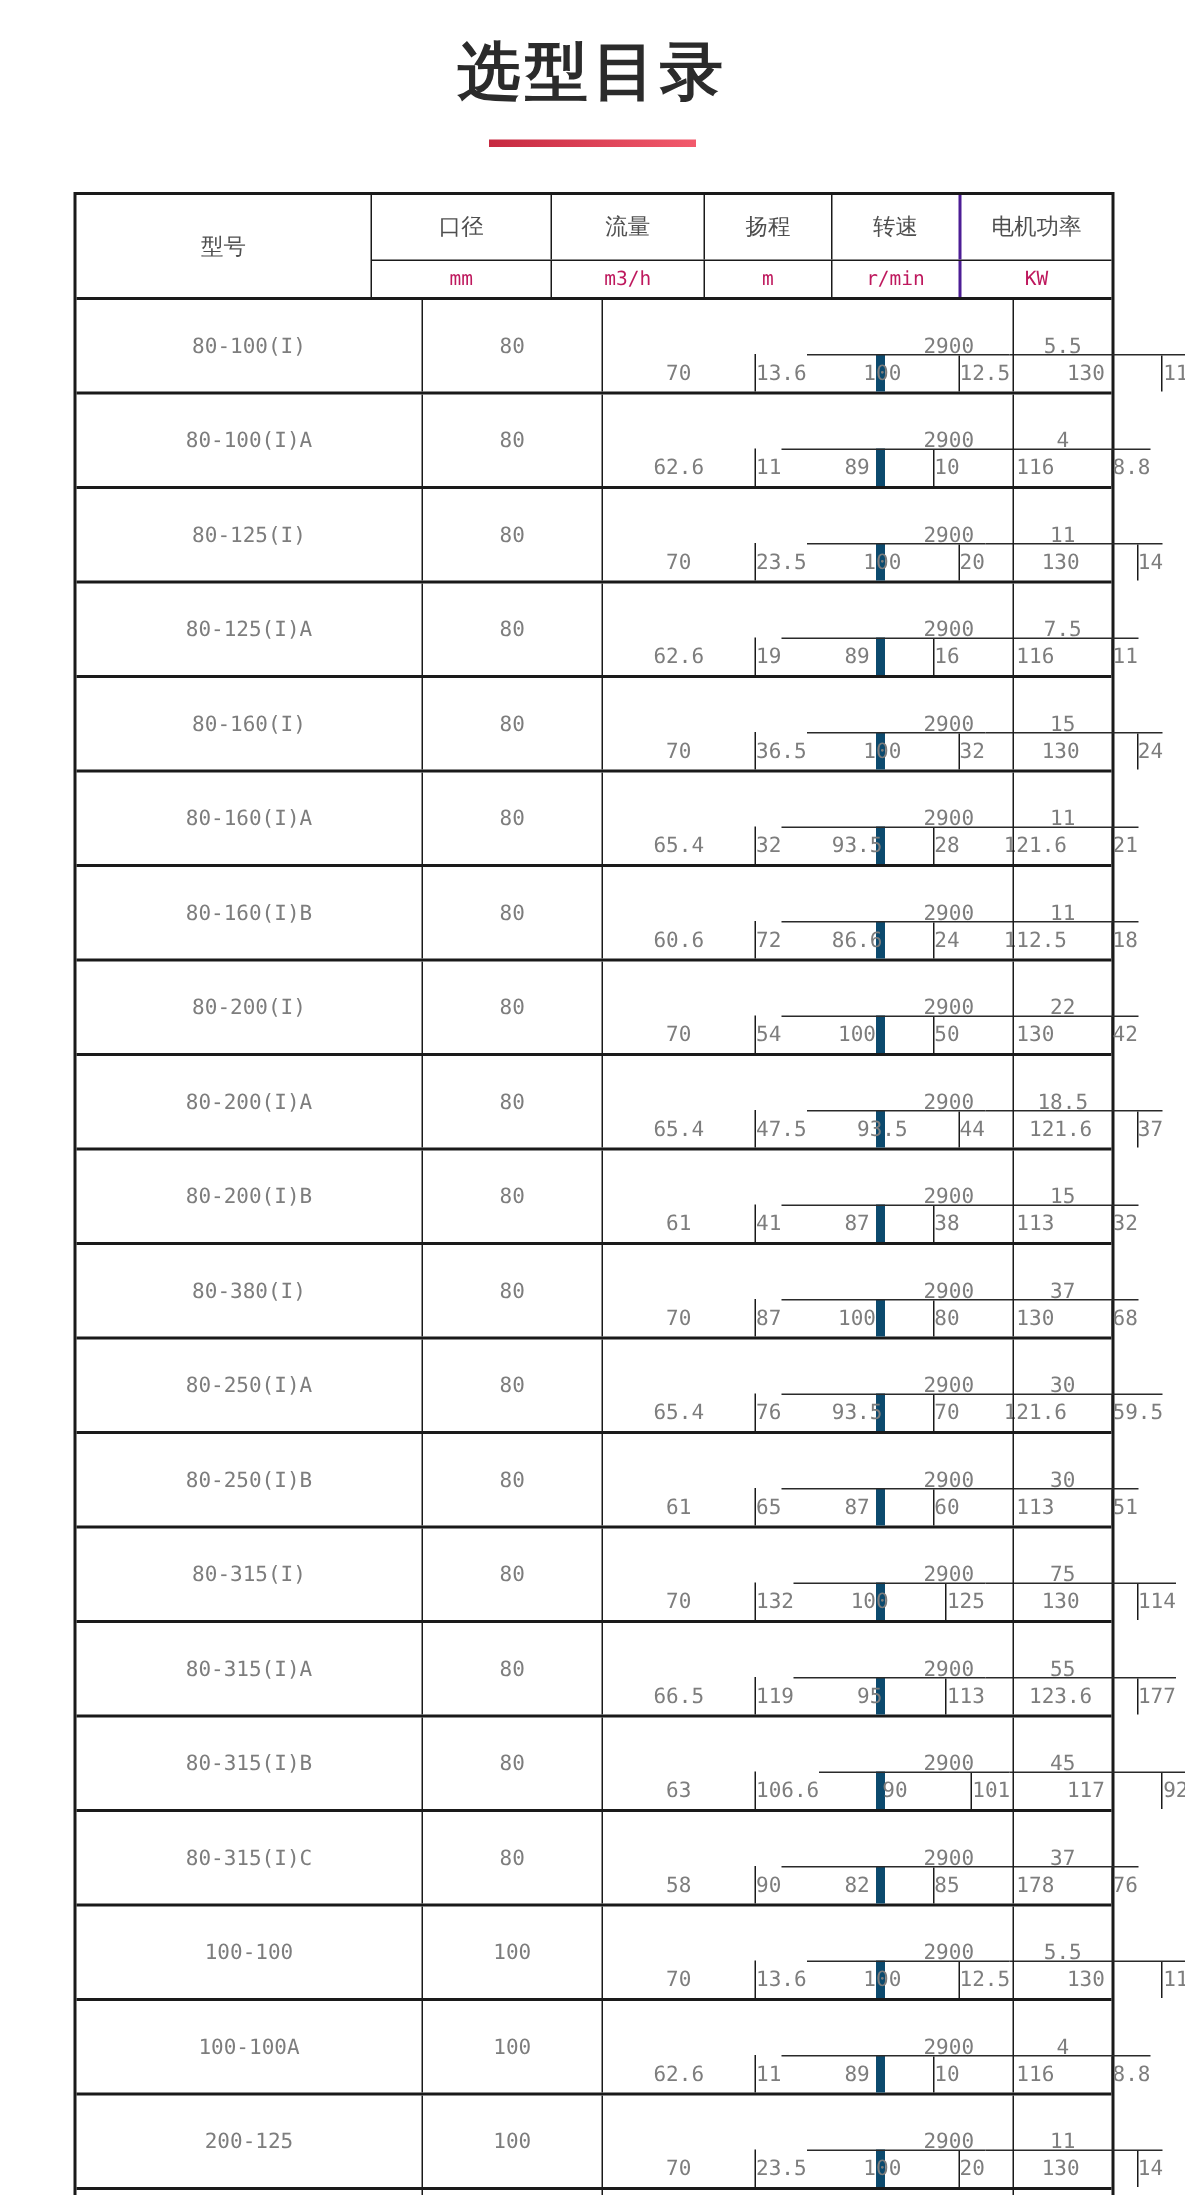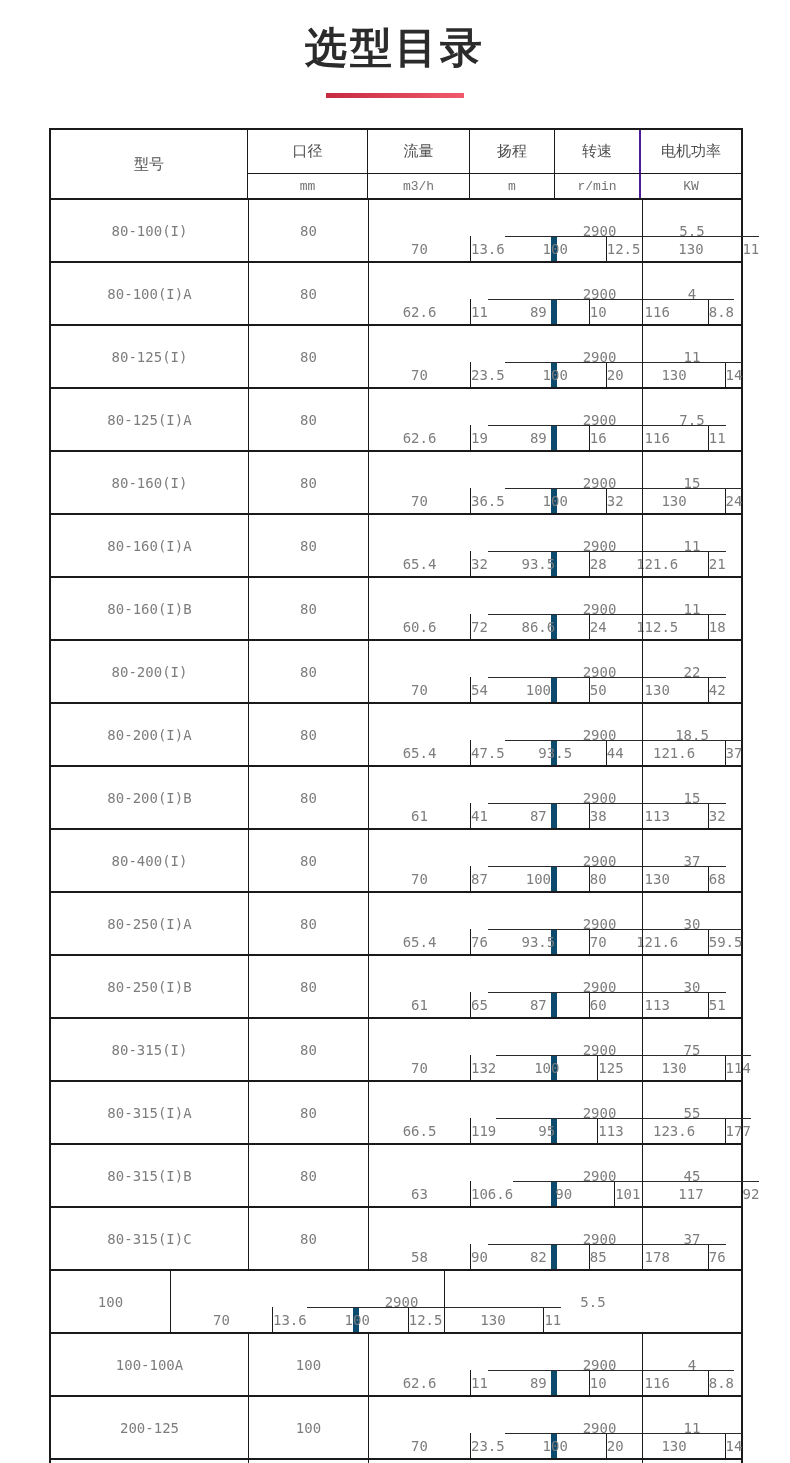--- a/index.html
+++ b/index.html
@@ -43,30 +43,30 @@
     font-family: "DejaVu Sans", "Liberation Sans", sans-serif;
     font-size: 15px; color: #4f4f4f;
   }
   .h-right { display: flex; flex-direction: column; width: 493px; }
   .h-names { display: flex; height: 44px; border-bottom: 1px solid #1a1a1a; text-align: right; }
   .h-units { display: flex; flex: 1; }
   .h-names .cell {
     font-family: "DejaVu Sans", "Liberation Sans", sans-serif;
     font-size: 15px; color: #4f4f4f;
   }
-  .h-units .cell { font-size: 13px; color: #737373; font-family: Liberation Mono, monospace; }
+  .h-units .cell { font-size: 13px; color: #be185d; }
   .w-bore  { width: 120px; border-right: 1px solid #1a1a1a; }
   .w-flow  { width: 102px; border-right: 1px solid #1a1a1a; }
   .w-head  { width: 85px;  border-right: 1px solid #1a1a1a; }
   .w-speed { width: 86px;  border-right: 2px solid #4c1d95; }
   .w-power { width: 100px; }
   
   .trow { display: flex; height: 63px; border-bottom: 2px solid #1a1a1a; }
   .trow:last-child { border-bottom: none; }
-  .c-model { width: 198px; border-right: 1px solid #1a1a1a; }
+  .c-model { width: 231px; border-right: 1px solid #1a1a1a; }
   .c-bore  { width: 120px; border-right: 1px solid #1a1a1a; }
   .fh-block {
     width: 188px; border-right: 6px solid #0c4a6e;
     display: flex; flex-direction: row; margin-top: 36px;
   }
   .sub-row { display: flex; flex: 1; }
   .sub-row + .sub-row { border-top: 1px solid #2a2a2a; }
   .c-flow { width: 102px; border-right: 1px solid #1a1a1a; }
   .c-head { flex: 1; }
   .c-speed { width: 86px; border-right: 1px solid #1a1a1a; }
@@ -294,21 +294,21 @@
       </div>
       <div class="sub-row">
         <div class="cell c-flow">113</div>
         <div class="cell c-head">32</div>
       </div>
     </div>
     <div class="cell c-speed">2900</div>
     <div class="cell c-power">15</div>
   </div>
       <div class="trow">
-    <div class="cell c-model">80-400(I)</div>
+    <div class="cell c-model">80-380(I)</div>
     <div class="cell c-bore">80</div>
     <div class="fh-block">
       <div class="sub-row">
         <div class="cell c-flow">70</div>
         <div class="cell c-head">87</div>
       </div>
       <div class="sub-row">
         <div class="cell c-flow">100</div>
         <div class="cell c-head">80</div>
       </div>
@@ -434,20 +434,21 @@
       </div>
       <div class="sub-row">
         <div class="cell c-flow">178</div>
         <div class="cell c-head">76</div>
       </div>
     </div>
     <div class="cell c-speed">2900</div>
     <div class="cell c-power">37</div>
   </div>
       <div class="trow">
+    <div class="cell c-model">100-100</div>
     <div class="cell c-bore">100</div>
     <div class="fh-block">
       <div class="sub-row">
         <div class="cell c-flow">70</div>
         <div class="cell c-head">13.6</div>
       </div>
       <div class="sub-row">
         <div class="cell c-flow">100</div>
         <div class="cell c-head">12.5</div>
       </div>

